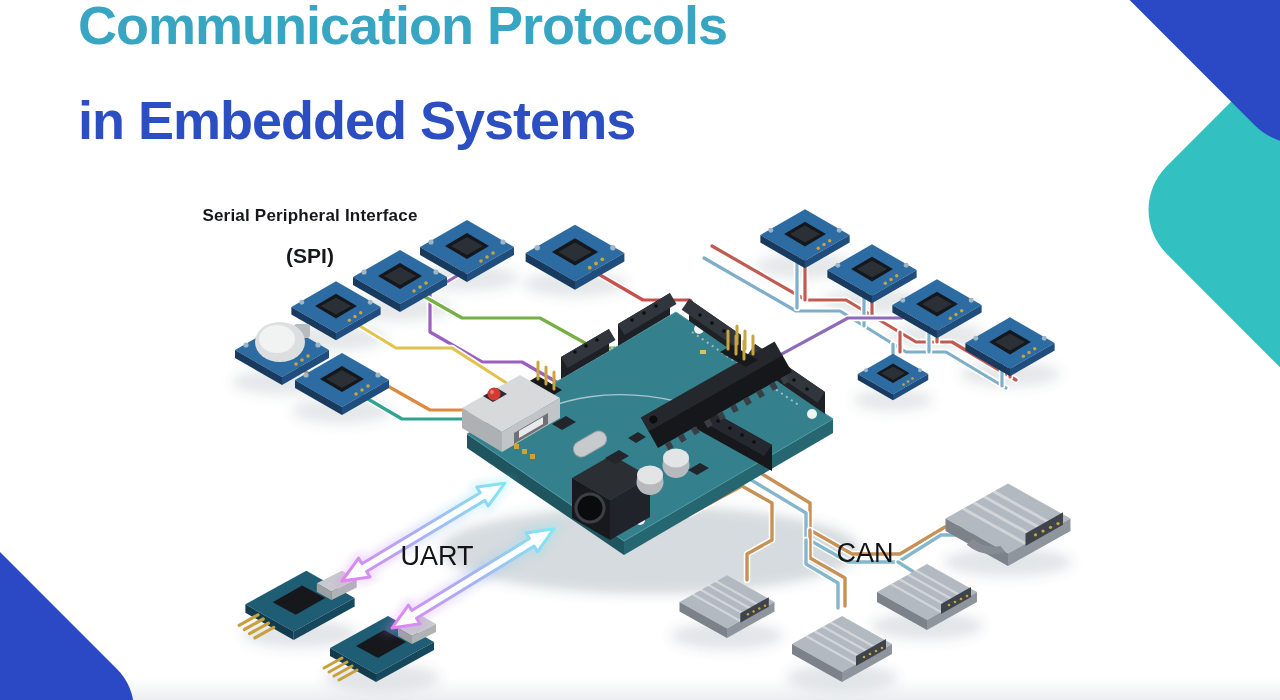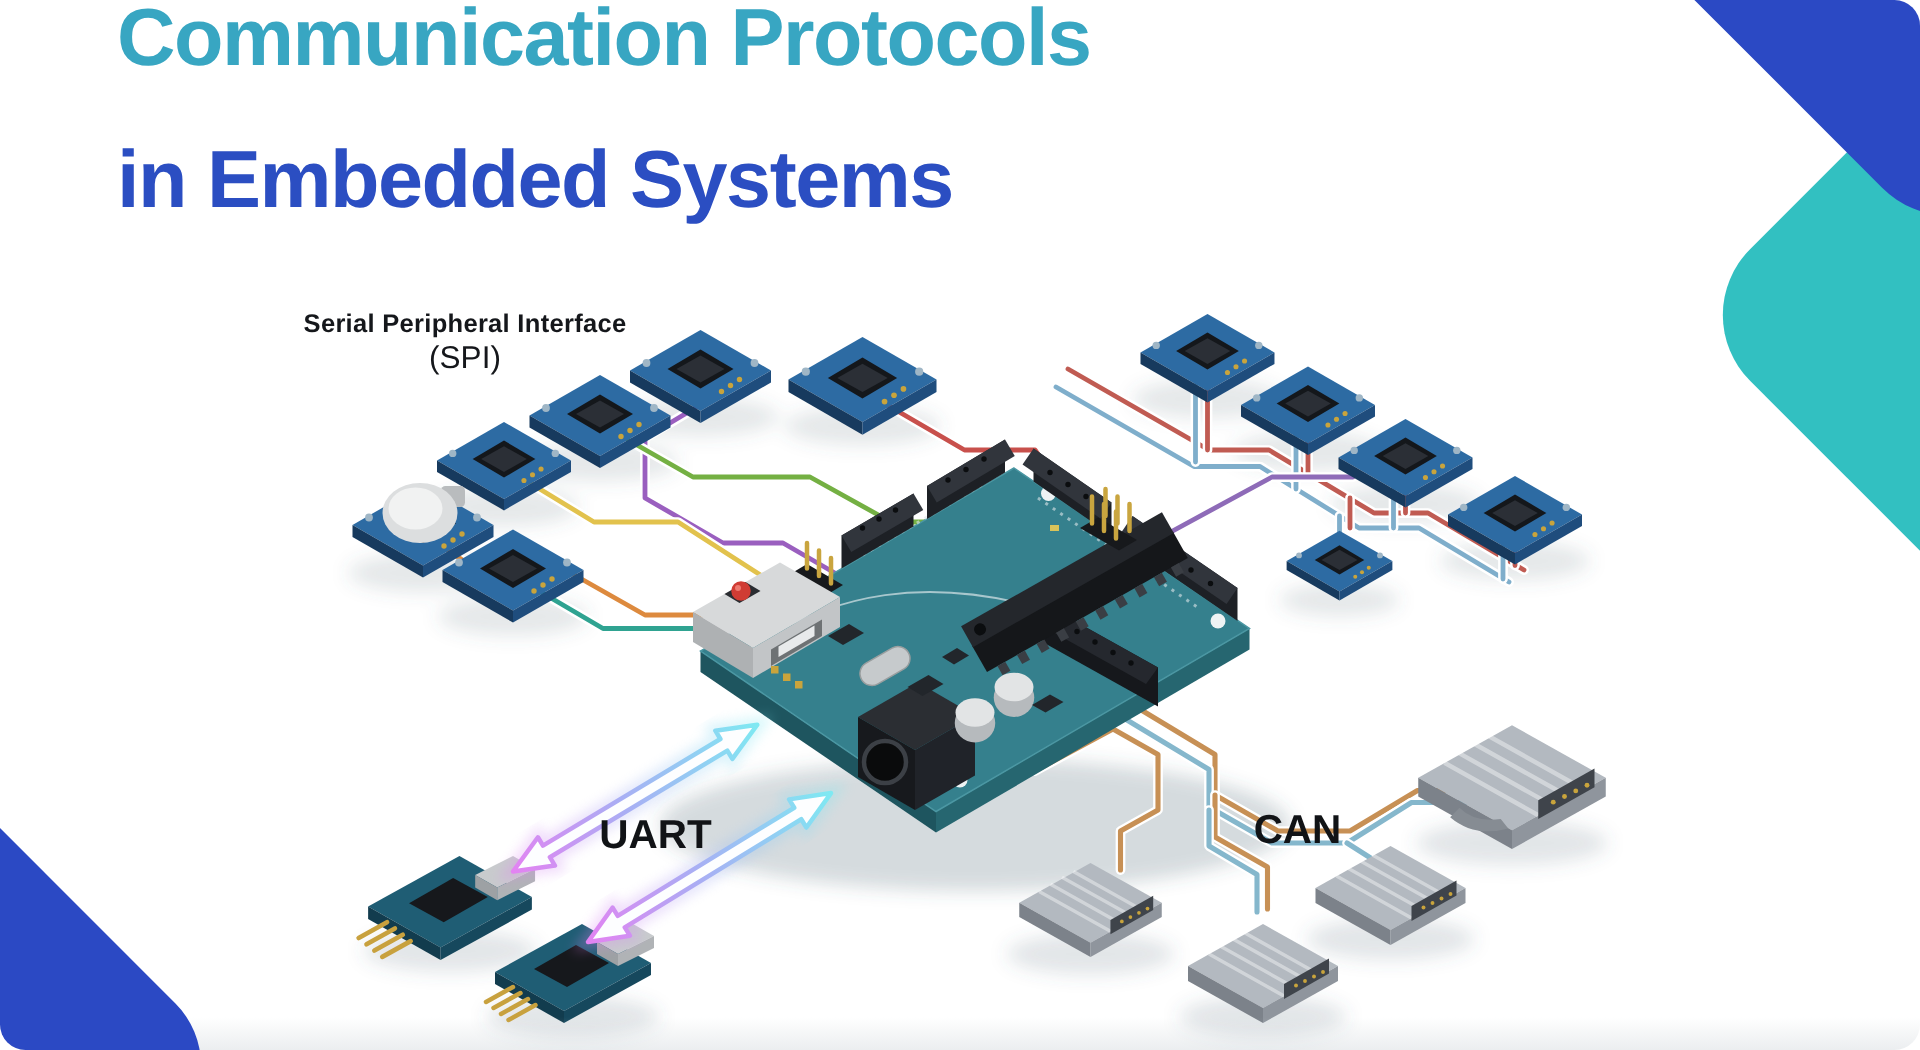--- a/index.html
+++ b/index.html
@@ -1,33 +1,33 @@
 <!DOCTYPE html>
 <html><head>
 <meta charset="utf-8">
 <style>
   html,body{margin:0;padding:0;background:#ffffff;}
   .stage{position:relative;width:1280px;height:700px;overflow:hidden;background:#ffffff;
-         font-family:"Liberation Sans", sans-serif;border-radius:17px;}
+         font-family:"Liberation Sans", sans-serif;}
   .corner{position:absolute;transform:rotate(45deg);}
   #cornerTRblue{width:340px;height:340px;left:1130px;top:-240px;border-radius:64px;background:#2b49c4;z-index:4;}
   #cornerTRteal{width:300px;height:300px;left:1185px;top:60px;border-radius:62px;background:#32c0c1;z-index:3;}
   #cornerBLblue{width:280px;height:280px;left:-180px;top:570px;border-radius:58px;background:#2b49c4;z-index:3;}
   .bottom-fade{position:absolute;left:0;right:0;bottom:0;height:22px;
                background:linear-gradient(to bottom,rgba(205,212,216,0),rgba(198,206,211,.35));z-index:2;}
   svg.diagram{position:absolute;left:0;top:0;z-index:1;}
   .title{position:absolute;left:78px;font-weight:bold;font-size:54px;letter-spacing:-1px;line-height:54px;z-index:5;}
   .title.l1{top:-2px;color:#38a6c2;}
   .title.l2{top:53px;color:#2b4ec2;margin-top:40px;}
   .lbl{position:absolute;text-align:center;color:#15171b;z-index:5;}
   .lbl .name{font-size:17px;font-weight:600;letter-spacing:.2px;}
-  .lbl .abbr{font-size:21px;font-weight:normal;margin-top:1px;text-align:center;}
+  .lbl .abbr{font-size:21px;font-weight:bold;margin-top:18px;text-align:center;}
   #spiLabel{left:160px;top:206px;width:300px;}
   #i2cLabel{left:817px;top:208px;width:300px;}
-  .biglbl{position:absolute;font-size:27px;font-weight:bold;color:#111316;z-index:5;text-align:center;}
+  .biglbl{position:absolute;font-size:27px;font-weight:normal;color:#111316;z-index:5;text-align:center;}
   #uartLabel{left:377px;top:541px;width:120px;}
   #canLabel{left:805px;top:538px;width:120px;}
 </style>
 </head>
 <body>
 
 <div class="stage">
 
   <div class="corner" id="cornerTRblue"></div>
   <div class="corner" id="cornerTRteal"></div>

